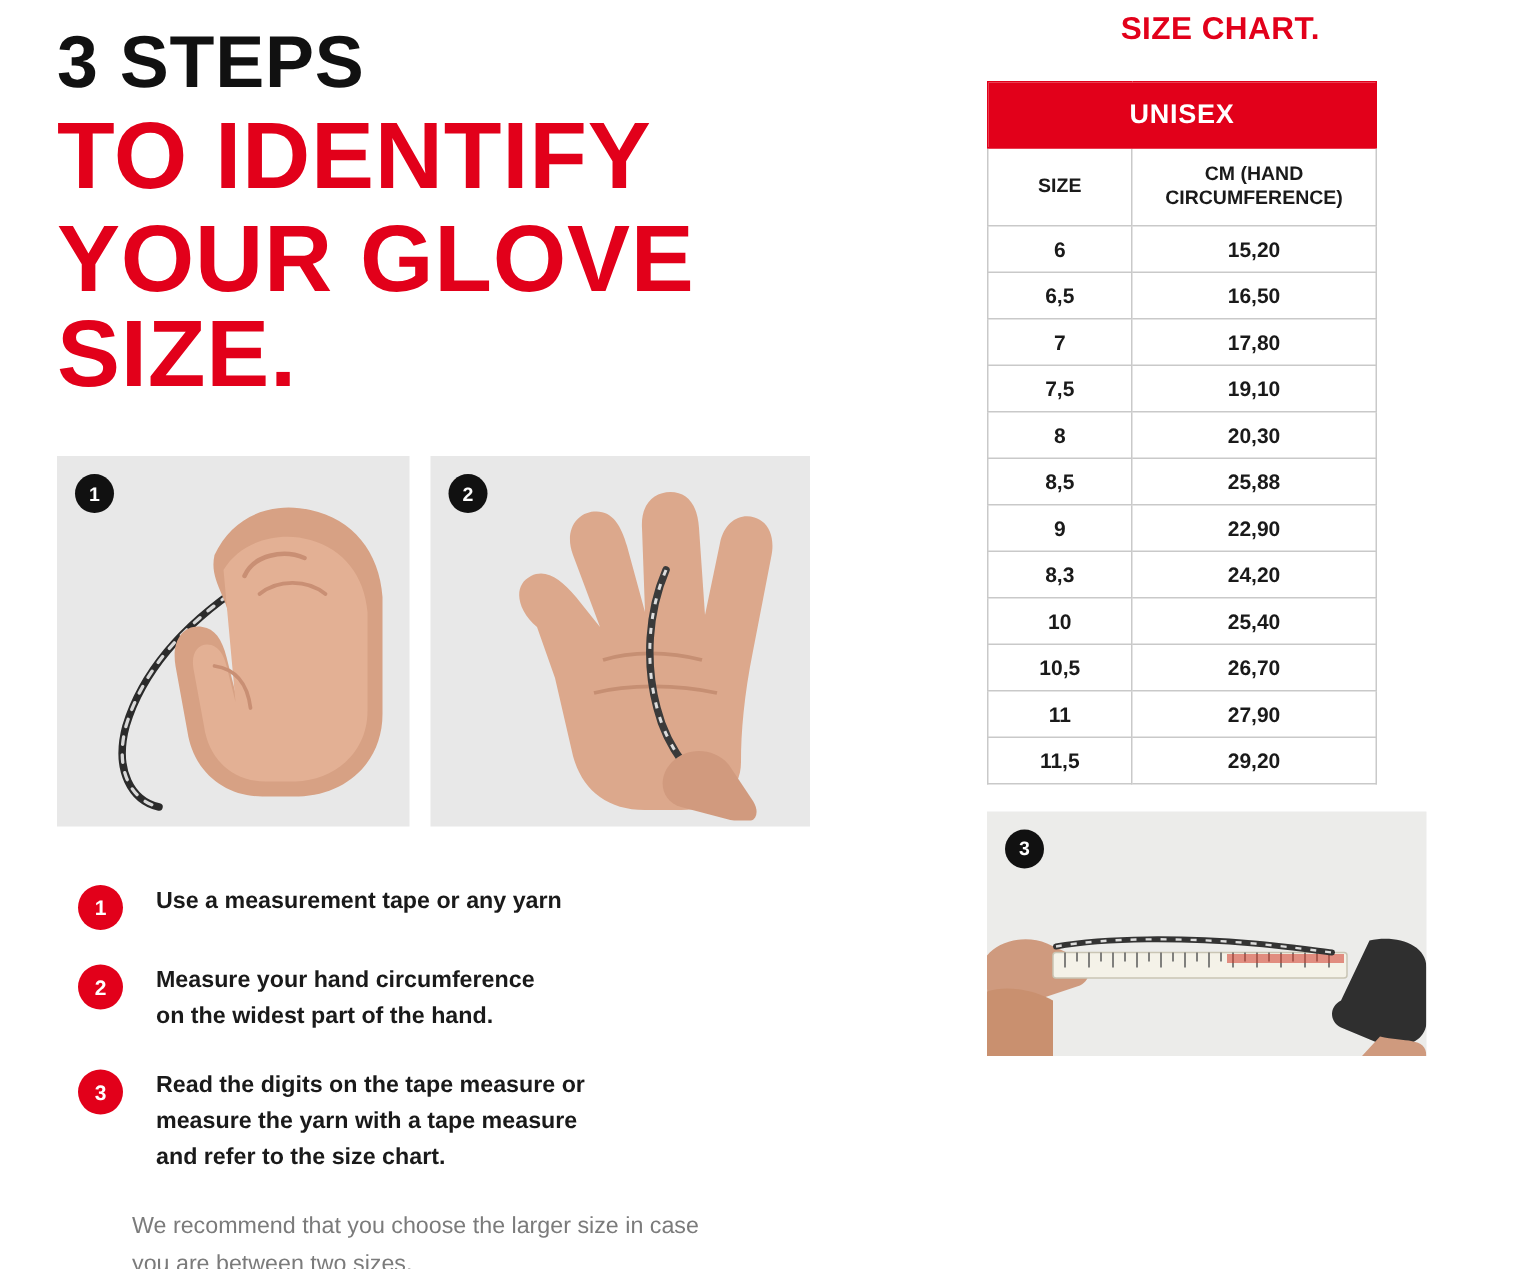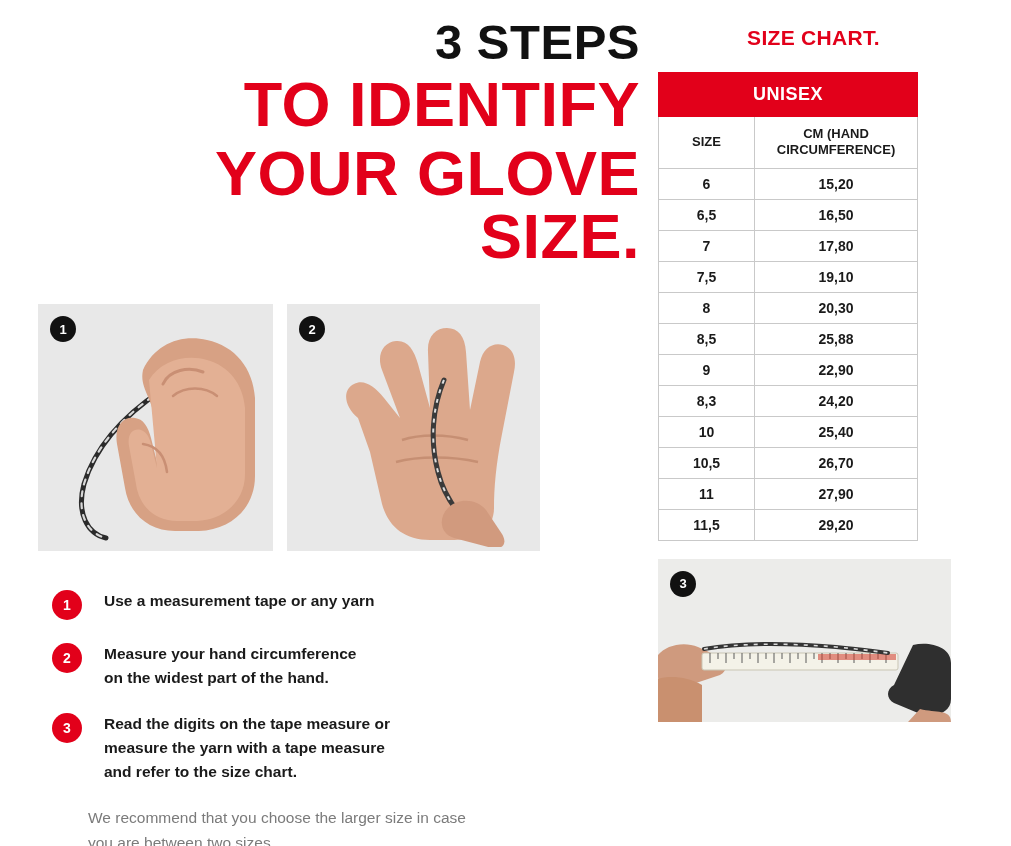--- a/index.html
+++ b/index.html
@@ -25,21 +25,20 @@
   
   .left {
     width: 640px;
     padding: 18px 0 0 38px;
     position: relative;
   }
   .headline {
     margin: 0;
     line-height: 1.0;
     letter-spacing: -0.5px;
-    text-align: right;
   }
   .headline .l1 {
     display: block;
     font-size: 49px;
     font-weight: 800;
     color: #111111;
     letter-spacing: 0.5px;
   }
   .headline .l2,
   .headline .l3 {
@@ -141,21 +140,20 @@
     font-size: 15.5px;
     line-height: 1.6;
     color: #7b7b7b;
     font-weight: 400;
     max-width: 400px;
   }
 
   
   .right {
     width: 371px;
-    padding-top: 18px;
     position: relative;
   }
   .chart-title {
     color: #e2001a;
     font-size: 21px;
     font-weight: 800;
     letter-spacing: 0.3px;
     text-align: center;
     margin: 8px 0 0 0;
     padding-right: 24px;

